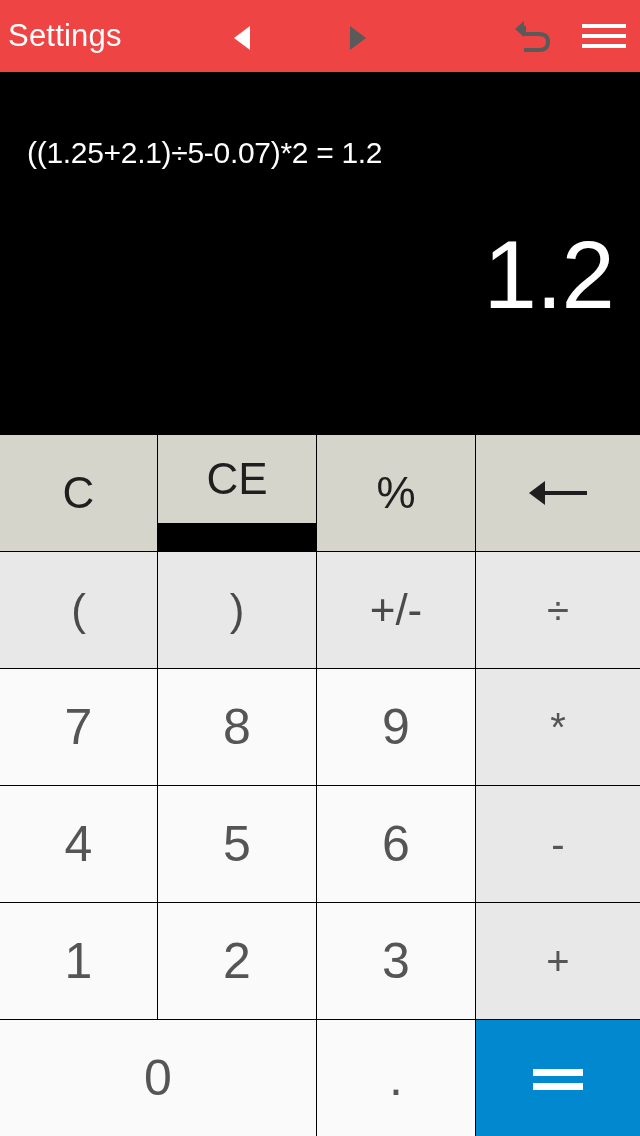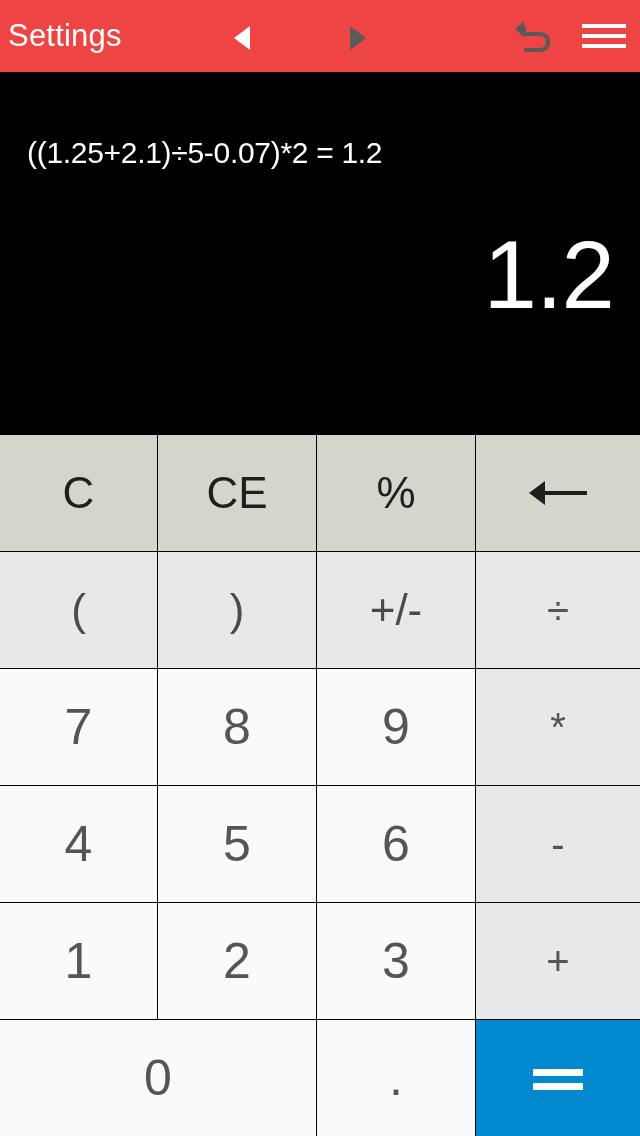--- a/index.html
+++ b/index.html
@@ -184,21 +184,21 @@
 
   <div class="display">
     <div class="expression">((1.25+2.1)÷5-0.07)*2 = 1.2</div>
     <div class="result">1.2</div>
   </div>
 
   <div class="keypad" id="keypad">
       <div class="key key-func" style="left: 0px; top: 1px; width: 157px; height: 116px;">
         <span>C</span>
       </div>
-      <div class="key key-func" style="left: 158px; top: 1px; width: 158px; height: 116px;">
+      <div class="key key-func" style="left: 158px; top: 1px; width: 158px; height: 88px;">
         <span>CE</span>
       </div>
       <div class="key key-func" style="left: 317px; top: 1px; width: 158px; height: 116px;">
         <span>%</span>
       </div>
       <div class="key key-func" style="left: 476px; top: 1px; width: 164px; height: 116px;">
         <span class="glyph-arrow">
           <svg width="62" height="34" viewBox="0 0 62 34">
             <rect x="16" y="15" width="44" height="4" fill="#1f1f1f"></rect>
             <polygon points="18,5 18,29 2,17" fill="#1f1f1f"></polygon>

